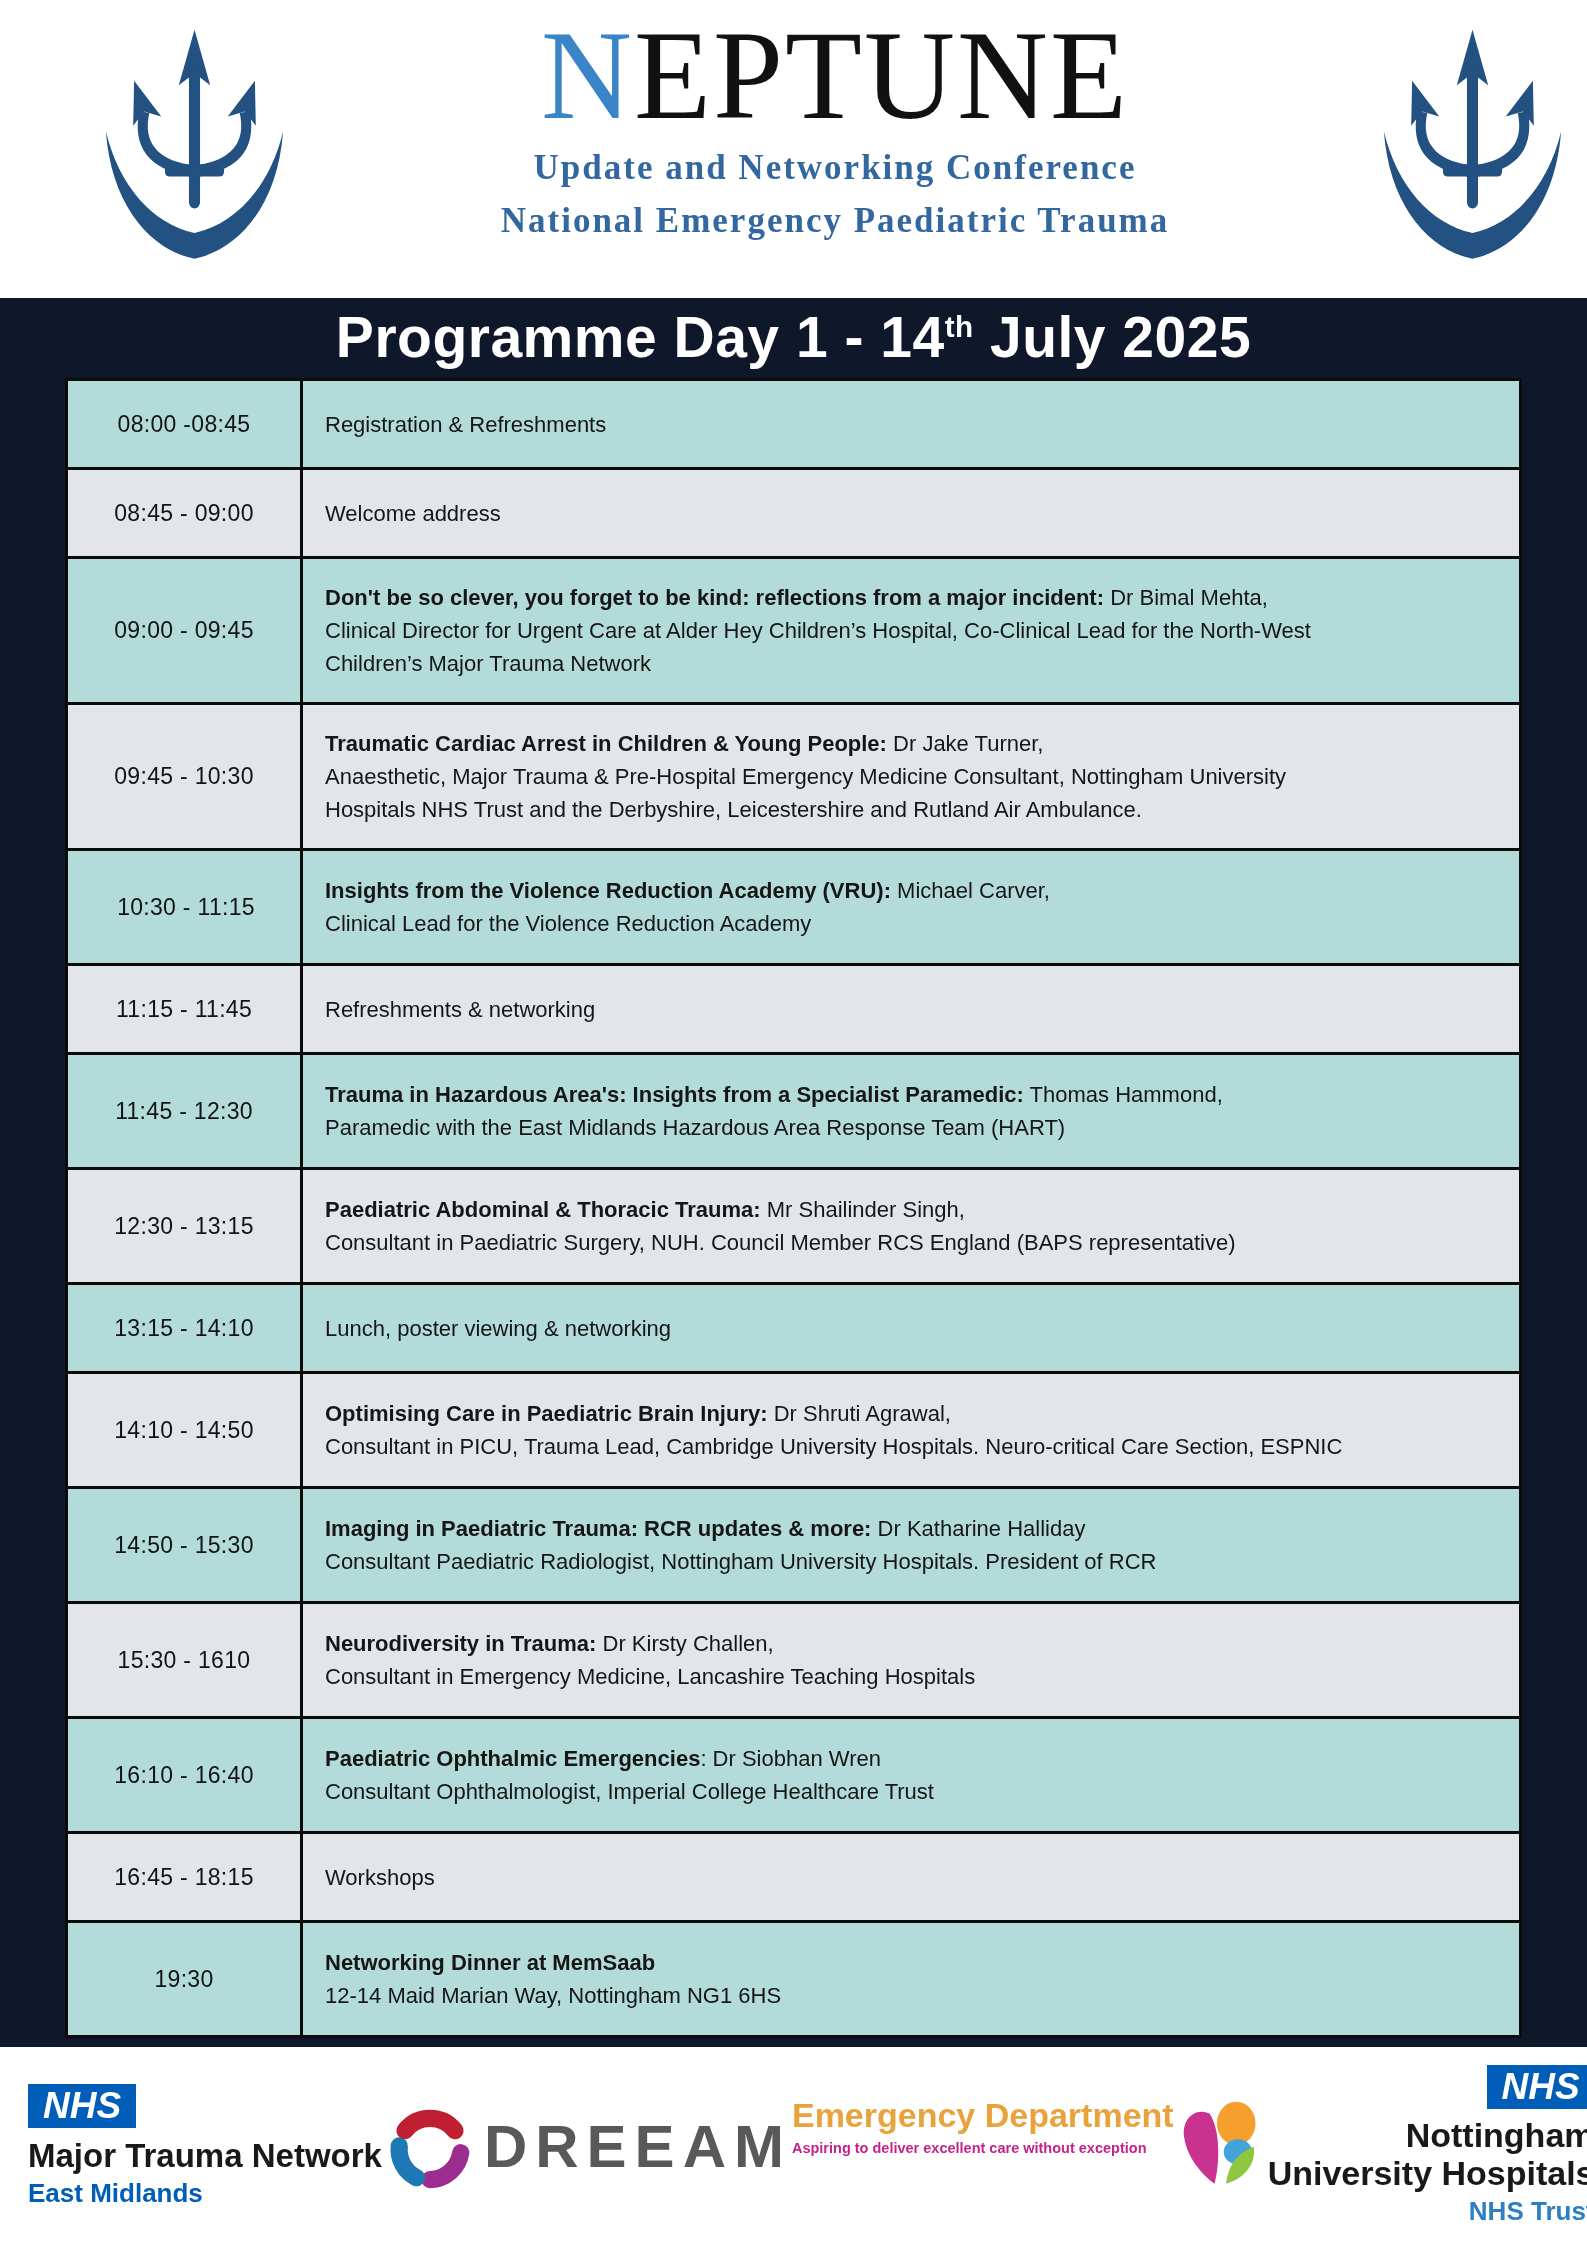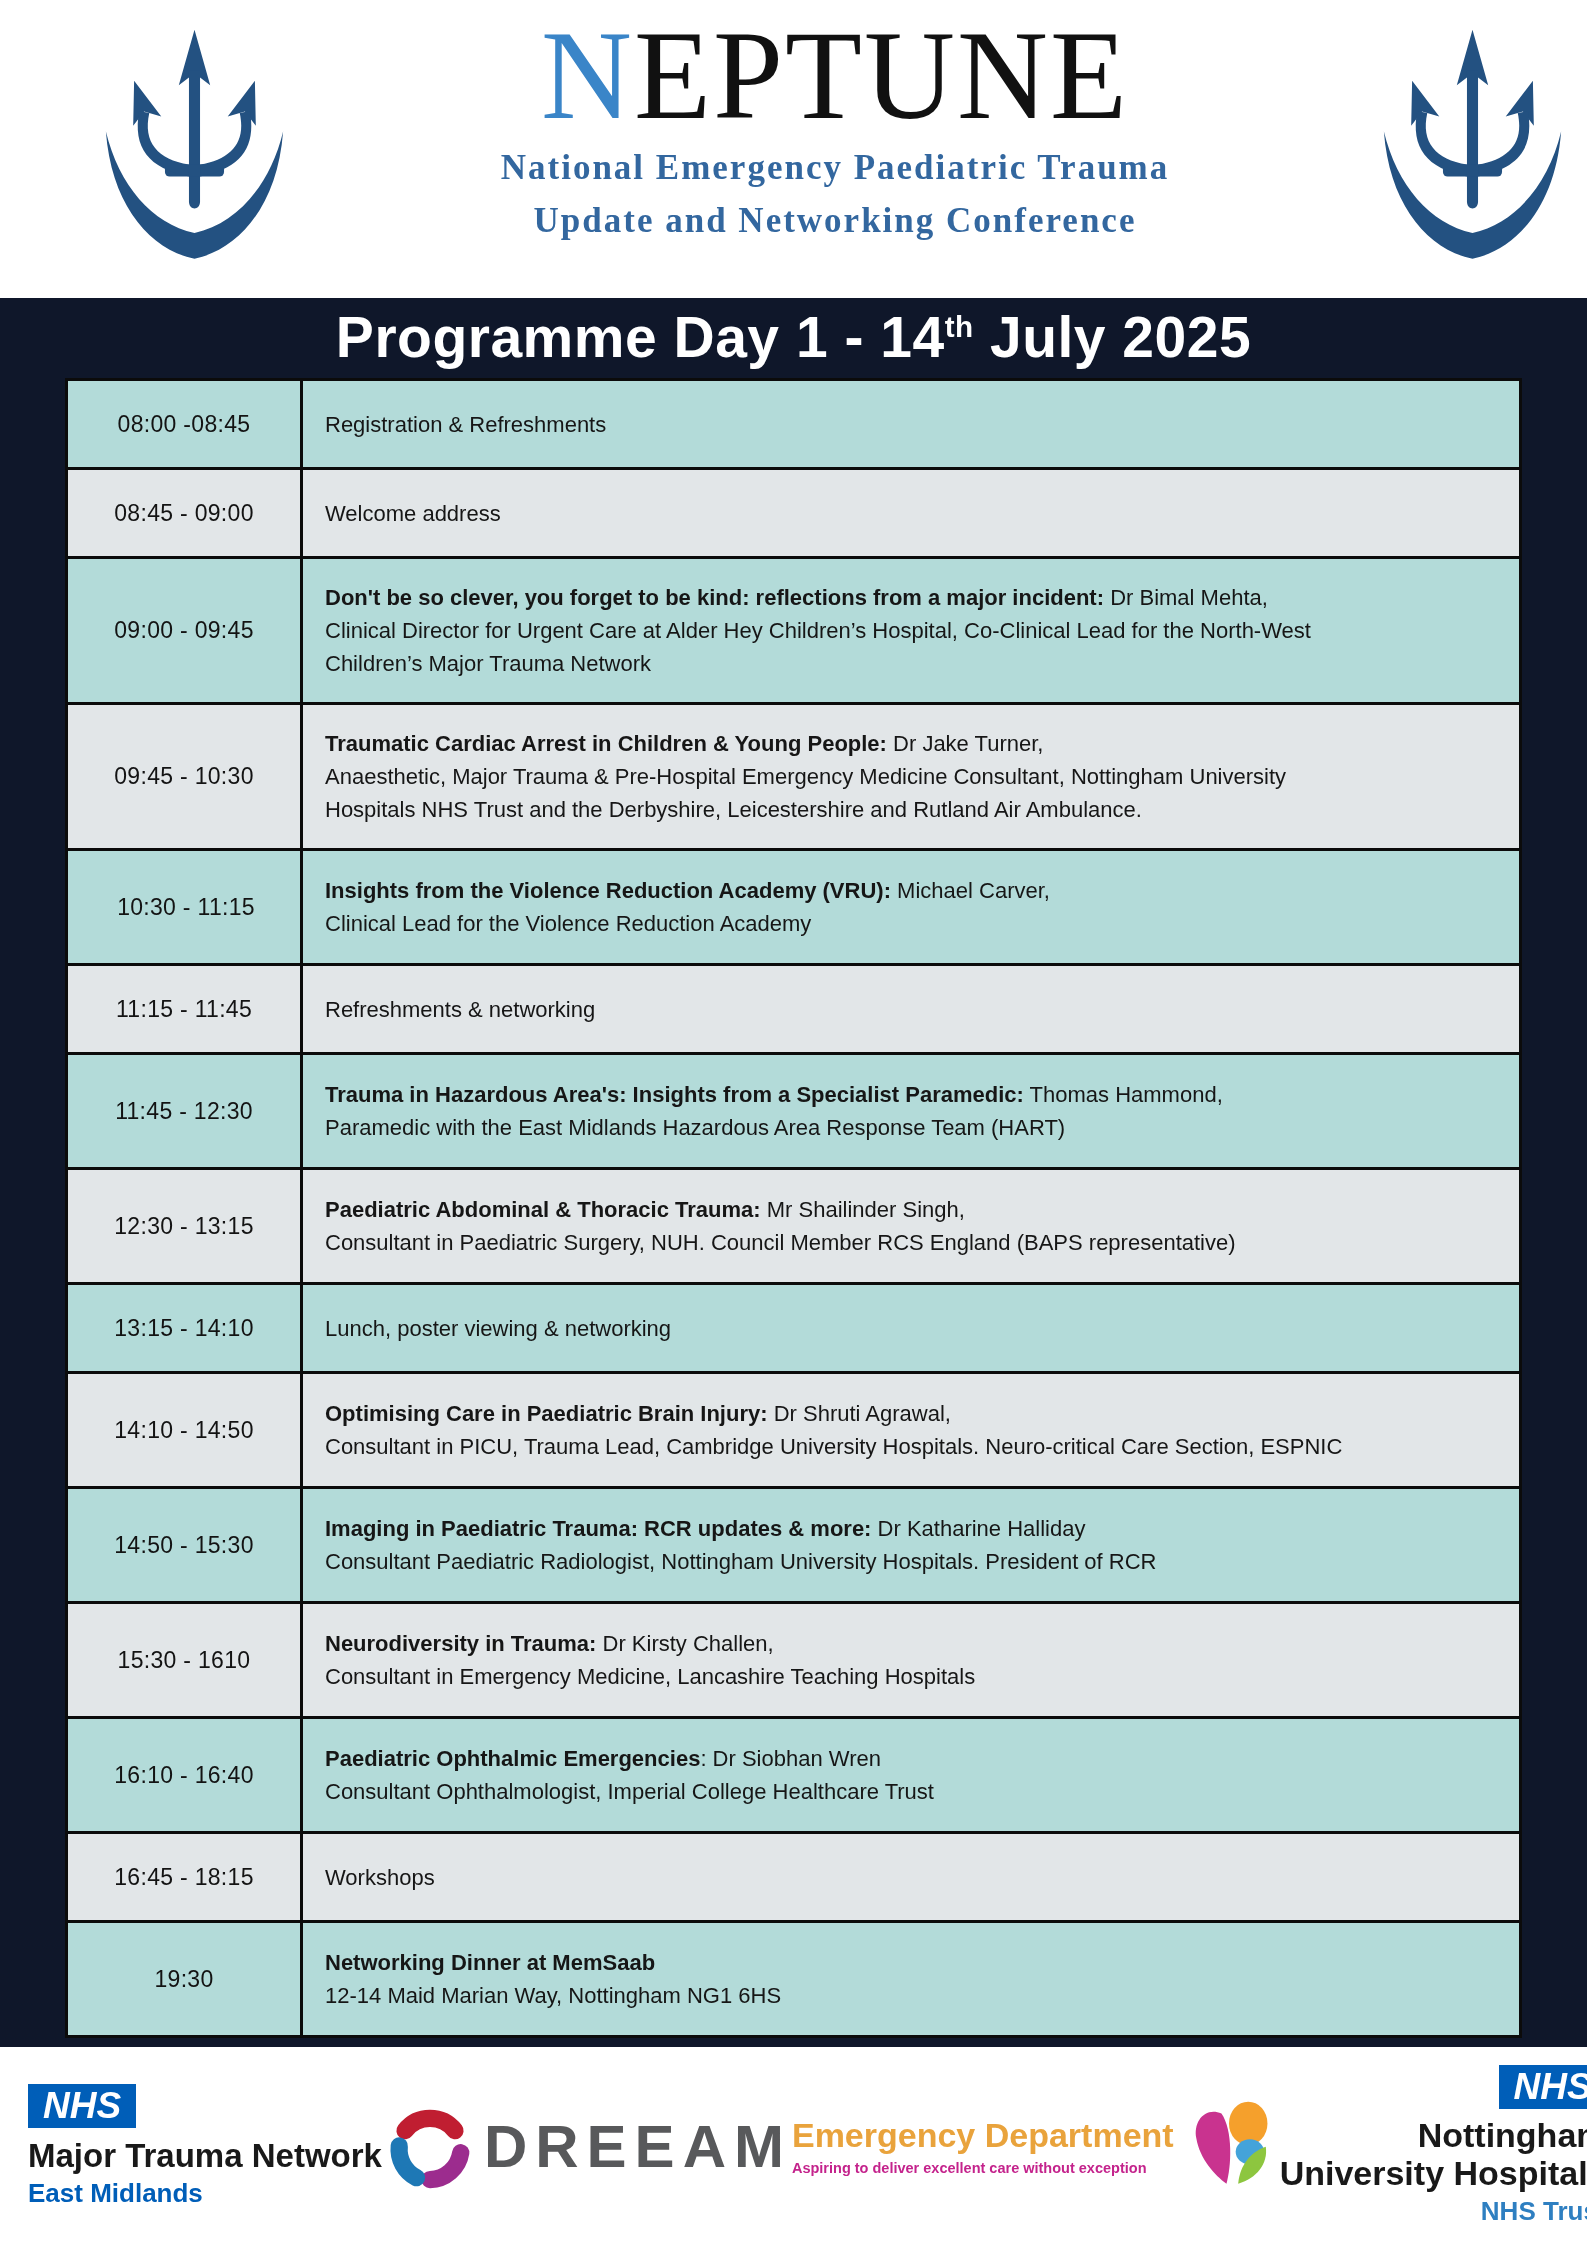--- a/index.html
+++ b/index.html
@@ -53,21 +53,21 @@
     width:108px;height:44px;font-size:37px;display:flex;align-items:center;
     justify-content:center;letter-spacing:0px;
   }
   .mtn{display:flex;flex-direction:column;align-items:flex-start;}
   .mtn-l1{font-size:33px;font-weight:700;color:#191919;margin-top:9px;white-space:nowrap;}
   .mtn-l2{font-size:26px;font-weight:700;color:#005EB8;margin-top:3px;}
   .dreeam{display:flex;align-items:center;gap:6px;}
   .dreeam-text{
     font-size:60px;font-weight:700;color:#58595b;letter-spacing:8px;white-space:nowrap;
   }
-  .ed{display:flex;align-items:center;gap:14px;}
+  .ed{display:flex;gap:2px;}
   .ed-title{color:#e9a33c;font-size:34px;font-weight:700;white-space:nowrap;}
   .ed-tag{color:#c4238c;font-size:14.5px;font-weight:700;margin-top:5px;white-space:nowrap;}
   .nuh{display:flex;flex-direction:column;align-items:flex-end;text-align:right;}
   .nuh-l1,.nuh-l2{font-size:34px;font-weight:700;color:#191919;line-height:1.1;white-space:nowrap;}
   .nuh-l1{margin-top:8px;}
   .nuh-l3{font-size:26px;font-weight:700;color:#2e7fc1;margin-top:4px;}
 </style>
 </head>
 <body>
 
@@ -82,22 +82,22 @@
         <rect x="78" y="148" width="64" height="13" rx="5"></rect>
         <path d="M52,56 L36,102 L52,91 L68,102 Z" transform="rotate(-18 52 80)"></path>
         <path d="M50,90 C43,130 60,152 104,161 L104,148 C70,142 54,124 61,92 Z"></path>
         <path d="M168,56 L152,102 L168,91 L184,102 Z" transform="rotate(18 168 80)"></path>
         <path d="M170,90 C177,130 160,152 116,161 L116,148 C150,142 166,124 159,92 Z"></path>
       </g>
     </svg>
 
     <div class="brand">
       <div class="brand-name"><span class="n">N</span><span>EPTUNE</span></div>
+      <div class="brand-sub">Update and Networking Conference</div>
       <div class="brand-sub">National Emergency Paediatric Trauma</div>
-      <div class="brand-sub">Update and Networking Conference</div>
     </div>
 
     <svg class="trident right" viewBox="0 0 220 260" aria-hidden="true">
       <g fill="#235181">
         <path d="M14,112 C20,192 62,240 110,250 C158,240 200,192 206,112 C192,170 156,212 110,222 C64,212 28,170 14,112 Z"></path>
         <path d="M110,2 L93,62 L110,49 L127,62 Z"></path>
         <path d="M104,46 L116,46 L116,188 C116,198 104,198 104,188 Z"></path>
         <rect x="78" y="148" width="64" height="13" rx="5"></rect>
         <path d="M52,56 L36,102 L52,91 L68,102 Z" transform="rotate(-18 52 80)"></path>
         <path d="M50,90 C43,130 60,152 104,161 L104,148 C70,142 54,124 61,92 Z"></path>

